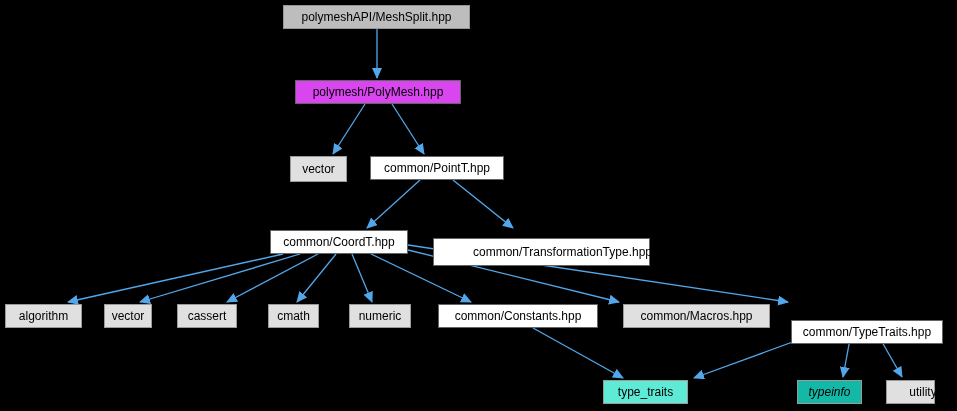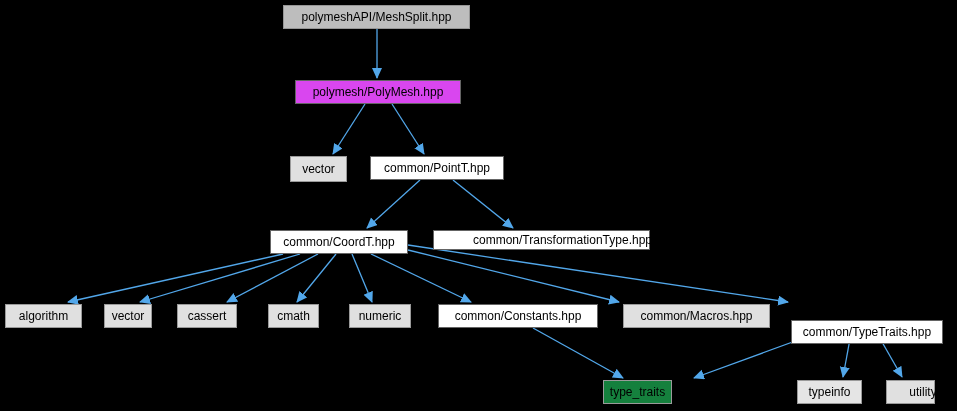--- a/index.html
+++ b/index.html
@@ -65,26 +65,26 @@
         <line x1="852" y1="328" x2="843" y2="377" stroke="#52a7ea" stroke-width="1.3" marker-end="url(#arrowhead)"></line>
         <line x1="874" y1="328" x2="902" y2="377" stroke="#52a7ea" stroke-width="1.3" marker-end="url(#arrowhead)"></line>
       </g>
   </svg>
   <div id="node-layer">
       <div class="node root" style="left: 283px; top: 5px; width: 187px; height: 24px; background: rgb(189, 189, 189); border-color: rgb(150, 150, 150); color: rgb(0, 0, 0);">polymeshAPI/MeshSplit.hpp</div>
       <div class="node documented" style="left: 295px; top: 80px; width: 166px; height: 24px; background: #d946ef; border-color: rgb(100, 100, 100); color: rgb(0, 0, 0);">polymesh/PolyMesh.hpp</div>
       <div class="node external" style="left: 290px; top: 156px; width: 57px; height: 26px; background: rgb(224, 224, 224); border-color: rgb(154, 154, 154); color: rgb(0, 0, 0);">vector</div>
       <div class="node documented" style="left: 370px; top: 156px; width: 134px; height: 24px; background: rgb(255, 255, 255); border-color: rgb(100, 100, 100); color: rgb(0, 0, 0);">common/PointT.hpp</div>
       <div class="node documented" style="left: 270px; top: 230px; width: 138px; height: 24px; background: rgb(255, 255, 255); border-color: rgb(100, 100, 100); color: rgb(0, 0, 0);">common/CoordT.hpp</div>
-      <div class="node documented" style="left: 433px; top: 230px; width: 217px; height: 20px; background: rgb(255, 255, 255); border-color: rgb(100, 100, 100); color: rgb(0, 0, 0); padding-left: 42px;">common/TransformationType.hpp</div>
+      <div class="node documented" style="left: 433px; top: 238px; width: 217px; height: 28px; background: rgb(255, 255, 255); border-color: rgb(100, 100, 100); color: rgb(0, 0, 0); padding-left: 42px;">common/TransformationType.hpp</div>
       <div class="node external" style="left: 5px; top: 304px; width: 77px; height: 24px; background: rgb(224, 224, 224); border-color: rgb(154, 154, 154); color: rgb(0, 0, 0);">algorithm</div>
       <div class="node external" style="left: 104px; top: 304px; width: 48px; height: 24px; background: rgb(224, 224, 224); border-color: rgb(154, 154, 154); color: rgb(0, 0, 0);">vector</div>
       <div class="node external" style="left: 177px; top: 304px; width: 60px; height: 24px; background: rgb(224, 224, 224); border-color: rgb(154, 154, 154); color: rgb(0, 0, 0);">cassert</div>
       <div class="node external" style="left: 268px; top: 304px; width: 51px; height: 24px; background: rgb(224, 224, 224); border-color: rgb(154, 154, 154); color: rgb(0, 0, 0);">cmath</div>
       <div class="node external" style="left: 349px; top: 304px; width: 62px; height: 24px; background: rgb(224, 224, 224); border-color: rgb(154, 154, 154); color: rgb(0, 0, 0);">numeric</div>
       <div class="node documented" style="left: 438px; top: 304px; width: 160px; height: 24px; background: rgb(255, 255, 255); border-color: rgb(100, 100, 100); color: rgb(0, 0, 0);">common/Constants.hpp</div>
       <div class="node external" style="left: 623px; top: 304px; width: 147px; height: 24px; background: rgb(224, 224, 224); border-color: rgb(154, 154, 154); color: rgb(0, 0, 0);">common/Macros.hpp</div>
       <div class="node documented" style="left: 791px; top: 304px; width: 152px; height: 24px; background: rgb(255, 255, 255); border-color: rgb(100, 100, 100); color: rgb(0, 0, 0); margin-top: 16px;">common/TypeTraits.hpp</div>
-      <div class="node external" style="left: 603px; top: 380px; width: 69px; height: 24px; background: #15803d; border-color: rgb(154, 154, 154); color: rgb(0, 0, 0);">type_traits</div>
-      <div class="node external" style="left: 797px; top: 380px; width: 65px; height: 24px; background: #e5e5e5; border-color: rgb(154, 154, 154); color: rgb(0, 0, 0);">typeinfo</div>
+      <div class="node external" style="left: 603px; top: 380px; width: 85px; height: 24px; background: #5eead4; border-color: rgb(154, 154, 154); color: rgb(0, 0, 0);">type_traits</div>
+      <div class="node external" style="left: 797px; top: 380px; width: 65px; height: 24px; background: #14b8a6; border-color: rgb(154, 154, 154); color: rgb(0, 0, 0); font-style: italic;">typeinfo</div>
       <div class="node external" style="left: 886px; top: 380px; width: 49px; height: 24px; background: rgb(224, 224, 224); border-color: rgb(154, 154, 154); color: rgb(0, 0, 0); padding-left: 25px;">utility</div>
     </div>
 </div>
 
 </body></html>

